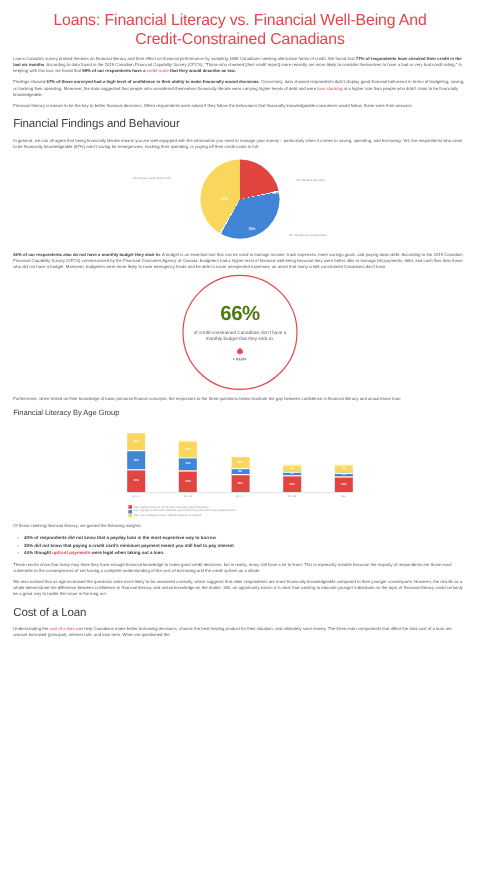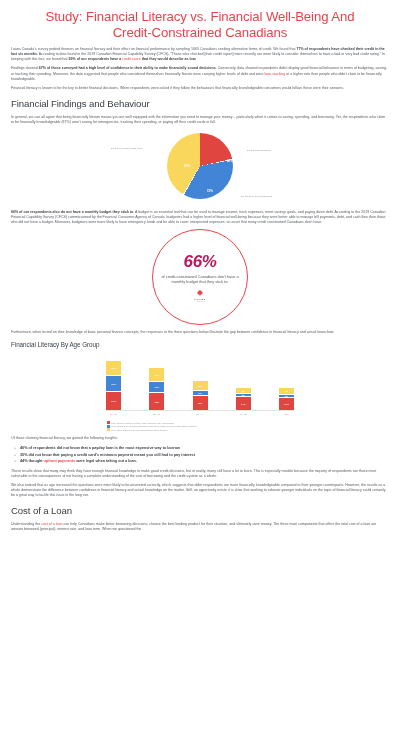--- a/index.html
+++ b/index.html
@@ -102,24 +102,23 @@
     border: 0.8px solid #e8434b;
     display: flex;
     flex-direction: column;
     align-items: center;
     justify-content: center;
     padding: 6px;
   }
   .info-pct {
     font-size: 17px;
     font-weight: bold;
-    color: #be185d;
+    color: #4d7c0f;
     line-height: 18px;
     letter-spacing: -0.4px;
-    font-style: italic;
   }
   .info-text {
     font-size: 3.9px;
     line-height: 5.6px;
     text-align: center;
     color: #55595e;
     margin-top: 2.5px;
   }
   .logo-block {
     margin-top: 4px;
@@ -224,21 +223,21 @@
     top: -0.2px;
     color: #7b8087;
     font-size: 3.2px;
   }
 </style>
 </head>
 <body>
 
 <div class="page">
 
-  <h1 class="page-title">Study: Financial Literacy vs. Financial Well-Being And Credit-Constrained Canadians</h1>
+  <h1 class="page-title">Loans: Financial Literacy vs. Financial Well-Being And Credit-Constrained Canadians</h1>
 
   <p class="body">
     <span>Loans Canada's survey probed theories on financial literacy and their effect on financial performance by sampling 1665 Canadians seeking alternative forms of credit.  We found that </span><b>77% of respondents have checked their credit in the last six months</b><span>. According to data found in the 2019 Canadian Financial Capability Survey (CFCS), “Those who checked [their credit report] more recently are more likely to consider themselves to have a bad or very bad credit rating.” In keeping with this fact, we found that </span><b>59% of our respondents have a </b><a class="link" href="#">credit score</a><b> that they would describe as low.</b>
   </p>
 
   <p class="body">
     <span>Findings showed </span><b>67% of those surveyed had a high level of confidence in their ability to make financially sound decisions</b><span>. Conversely, data showed respondents didn't display good financial behaviour in terms of budgeting, saving, or tracking their spending. Moreover, the data suggested that people who considered themselves financially literate were carrying higher levels of debt and were </span><a class="link" href="#">loan stacking</a><span> at a higher rate than people who didn't claim to be financially knowledgeable.</span>
   </p>
 
   <p class="body">Financial literacy is known to be the key to better financial decisions. When respondents were asked if they follow the behaviours that financially knowledgeable consumers would follow, these were their answers.</p>

